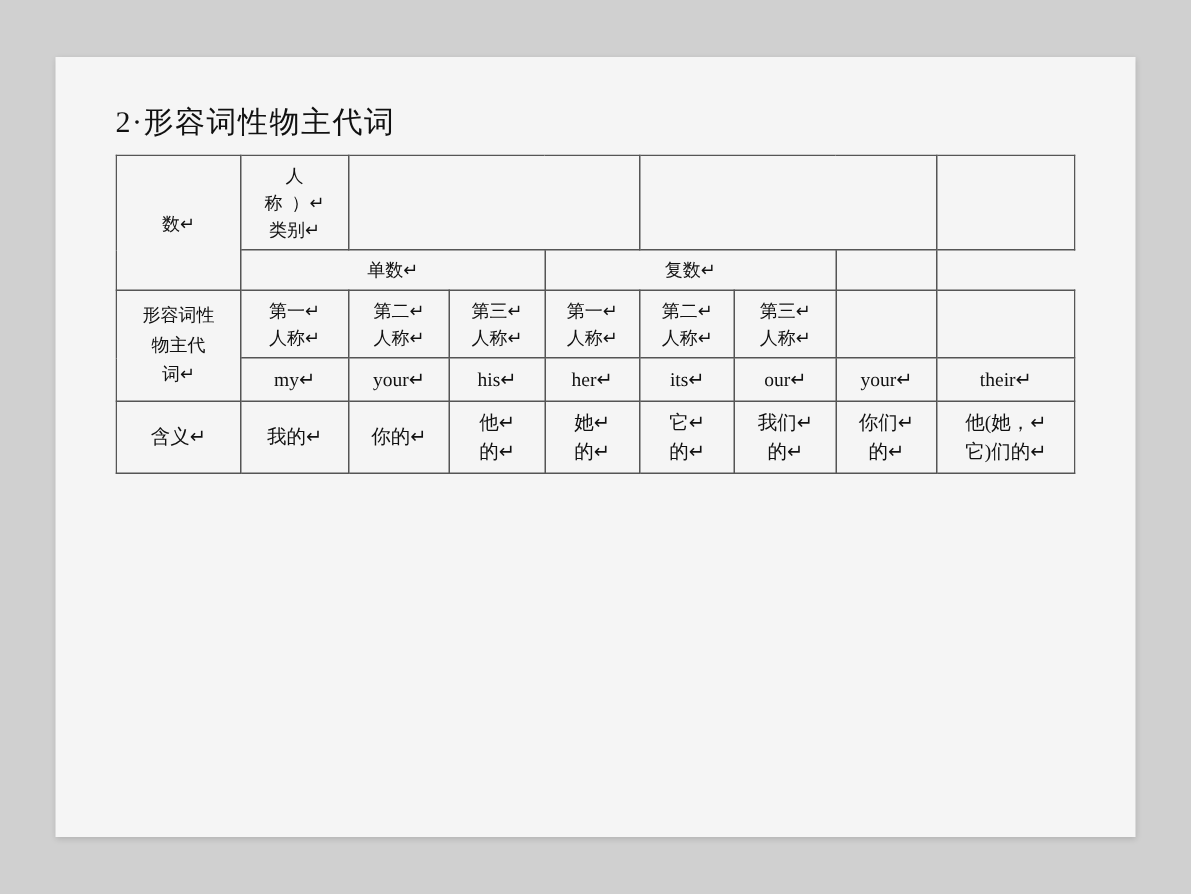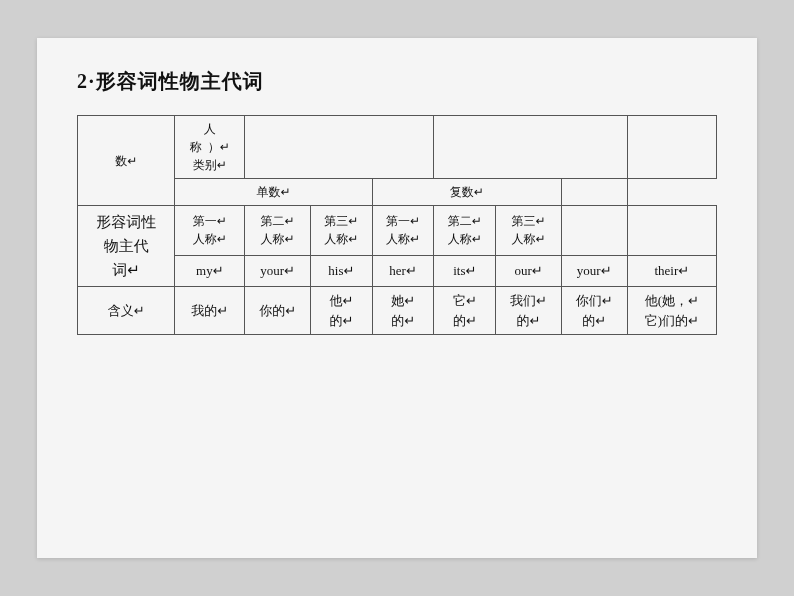--- a/index.html
+++ b/index.html
@@ -14,22 +14,22 @@
     }
     .page {
       background: #f5f5f5;
       width: 720px;
       min-height: 520px;
       padding: 30px 40px 40px 40px;
       box-shadow: 0 1px 4px rgba(0,0,0,0.15);
     }
     .title {
       font-size: 20px;
-      font-weight: bold;
-      margin-bottom: 20px;
+      font-weight: normal;
+      margin-bottom: 8px;
       color: #111;
       letter-spacing: 1px;
     }
     .table-wrap {
       overflow-x: auto;
     }
     table {
       border-collapse: collapse;
       width: 100%;
       font-size: 13px;
@@ -63,21 +63,21 @@
         <td class="header-cell"></td>
       </tr>
 
       <tr>
         <td colspan="3" class="header-cell">单数↵</td>
         <td colspan="3" class="header-cell">复数↵</td>
         <td></td>
       </tr>
 
       <tr>
-        <td rowspan="2" style="font-size:15px; line-height:1.6;">形容词性<br>物主代<br>词↵</td>
+        <td rowspan="2" style="font-size:12px; line-height:1.6;">形容词性<br>物主代<br>词↵</td>
         <td class="header-cell">第一↵<br>人称↵</td>
         <td class="header-cell">第二↵<br>人称↵</td>
         <td class="header-cell">第三↵<br>人称↵</td>
         <td class="header-cell">第一↵<br>人称↵</td>
         <td class="header-cell">第二↵<br>人称↵</td>
         <td class="header-cell">第三↵<br>人称↵</td>
         <td class="header-cell"></td>
         <td class="header-cell"></td>
       </tr>
 

